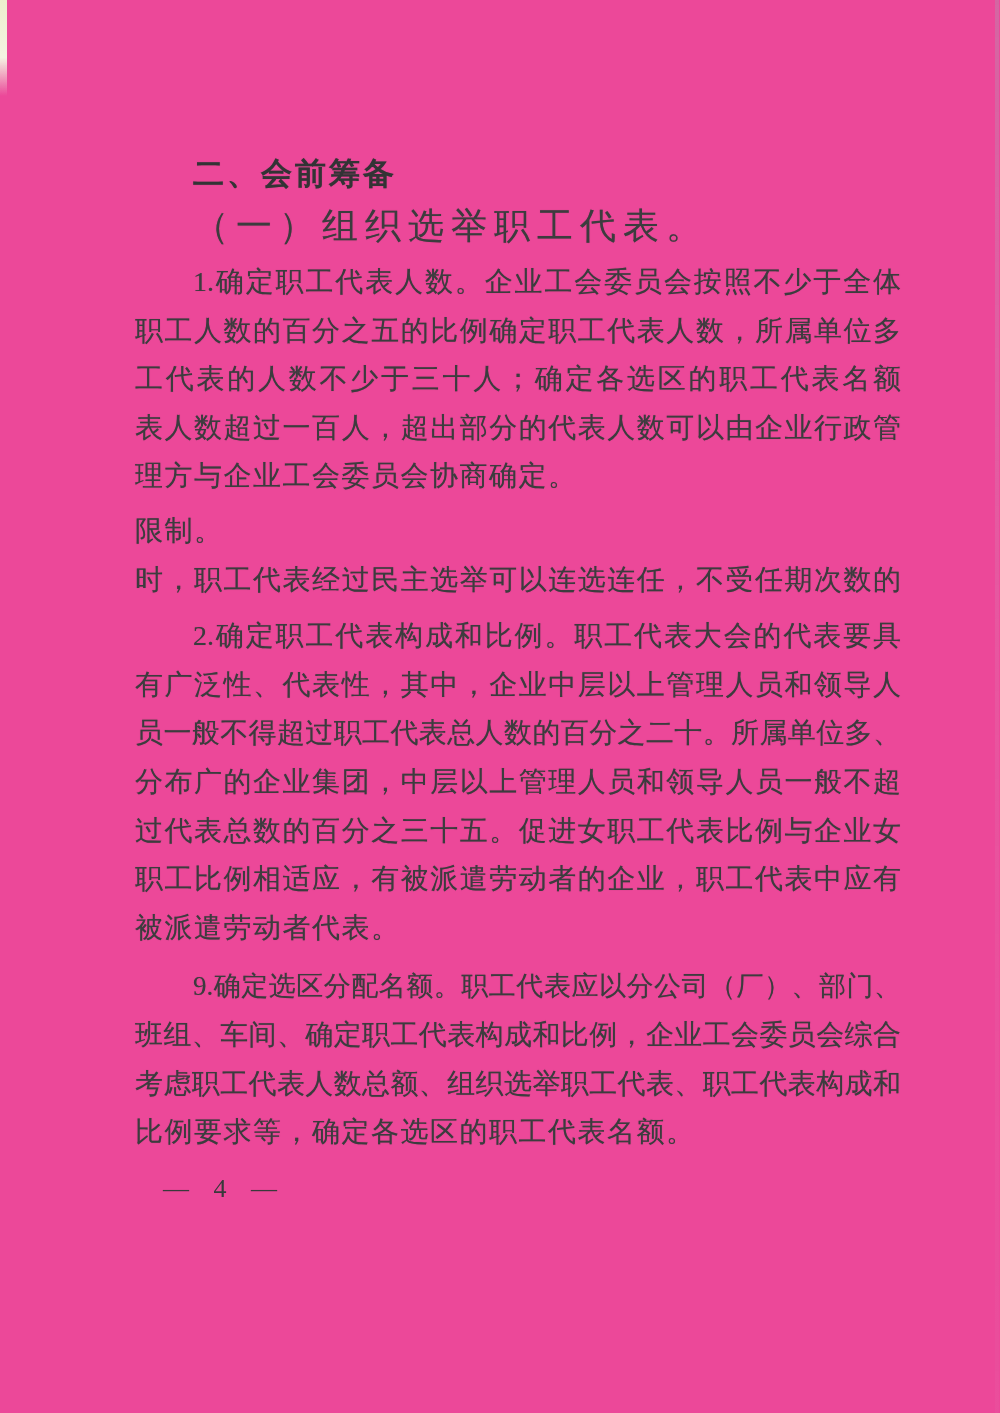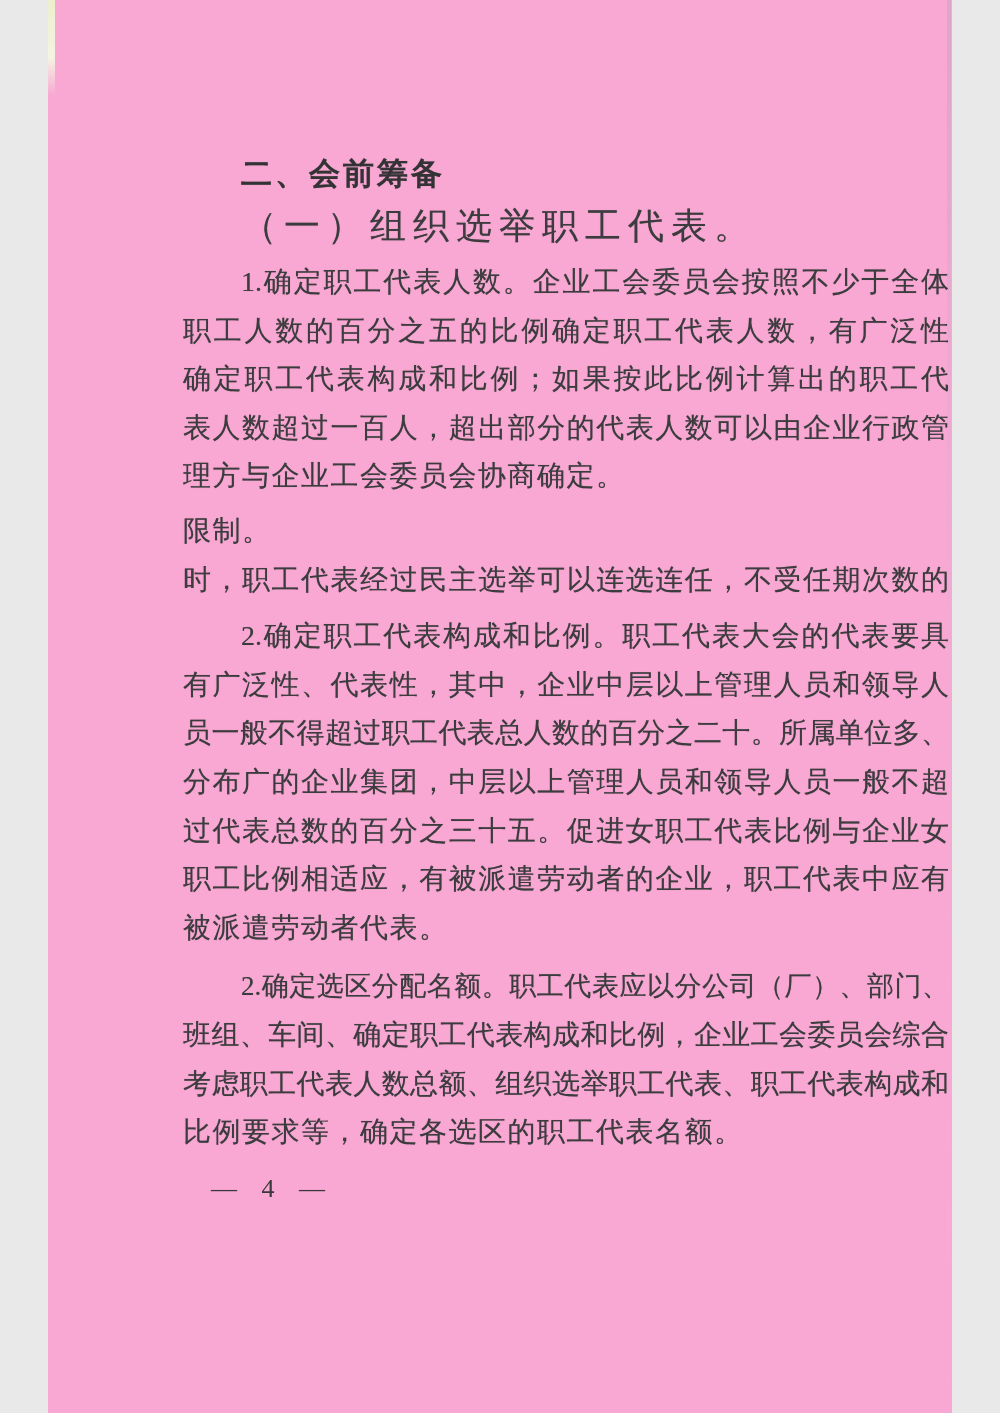--- a/index.html
+++ b/index.html
@@ -1,21 +1,21 @@
 <!DOCTYPE html>
 <html><head>
 <meta charset="utf-8">
 <style>
   html, body { margin: 0; padding: 0; background: #e9e9e9; }
   .page {
     position: relative;
-    width: 904px;
+    width: 1000px;
     height: 1413px;
     margin: 0 auto;
-    background: #f9a8d4;
+    background: #ec4899;
     overflow: hidden;
     font-family: "Liberation Serif", "DejaVu Serif", serif;
     color: #3c3c3e;
   }
   
   .edge-artifact-left {
     position: absolute; left: 0; top: 0;
     width: 7px; height: 96px;
     background: linear-gradient(to bottom, #edeecd 0%, #f4f4e2 60%, rgba(244,244,226,0) 100%);
     filter: blur(0.5px);
@@ -90,43 +90,43 @@
   <div class="edge-artifact-right"></div>
 
   <div class="content">
 
     <div class="line heading">二、会前筹备</div>
 
     <div class="line subheading">（一）组织选举职工代表。</div>
 
     <div class="para para-1">
       <div class="line just ind">1.确定职工代表人数。企业工会委员会按照不少于全体</div>
-      <div class="line just">职工人数的百分之五的比例确定职工代表人数，有广泛性</div>
-      <div class="line just">确定职工代表构成和比例；如果按此比例计算出的职工代</div>
+      <div class="line just">职工人数的百分之五的比例确定职工代表人数，所属单位多</div>
+      <div class="line just">工代表的人数不少于三十人；确定各选区的职工代表名额</div>
       <div class="line just">表人数超过一百人，超出部分的代表人数可以由企业行政管</div>
       <div class="line">理方与企业工会委员会协商确定。</div>
     </div>
 
     <div class="para para-2">
       <div class="line">限制。</div>
       <div class="line just">时，职工代表经过民主选举可以连选连任，不受任期次数的</div>
     </div>
 
     <div class="para para-3">
       <div class="line just ind">2.确定职工代表构成和比例。职工代表大会的代表要具</div>
       <div class="line just">有广泛性、代表性，其中，企业中层以上管理人员和领导人</div>
       <div class="line just">员一般不得超过职工代表总人数的百分之二十。所属单位多、</div>
       <div class="line just">分布广的企业集团，中层以上管理人员和领导人员一般不超</div>
       <div class="line just">过代表总数的百分之三十五。促进女职工代表比例与企业女</div>
       <div class="line just">职工比例相适应，有被派遣劳动者的企业，职工代表中应有</div>
       <div class="line">被派遣劳动者代表。</div>
     </div>
 
     <div class="para para-4">
-      <div class="line just ind tight">2.确定选区分配名额。职工代表应以分公司（厂）、部门、</div>
+      <div class="line just ind tight">9.确定选区分配名额。职工代表应以分公司（厂）、部门、</div>
       <div class="line just">班组、车间、确定职工代表构成和比例，企业工会委员会综合</div>
       <div class="line just">考虑职工代表人数总额、组织选举职工代表、职工代表构成和</div>
       <div class="line">比例要求等，确定各选区的职工代表名额。</div>
     </div>
 
 
     <div class="page-number">— 4 —</div>
 
   </div>
 </div>

